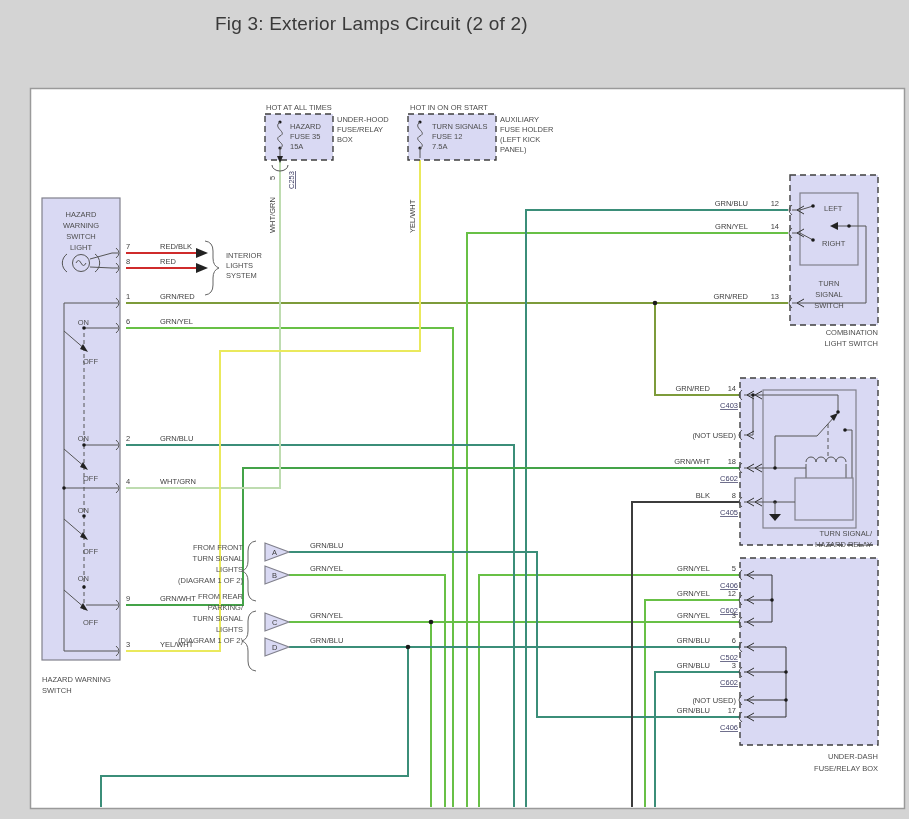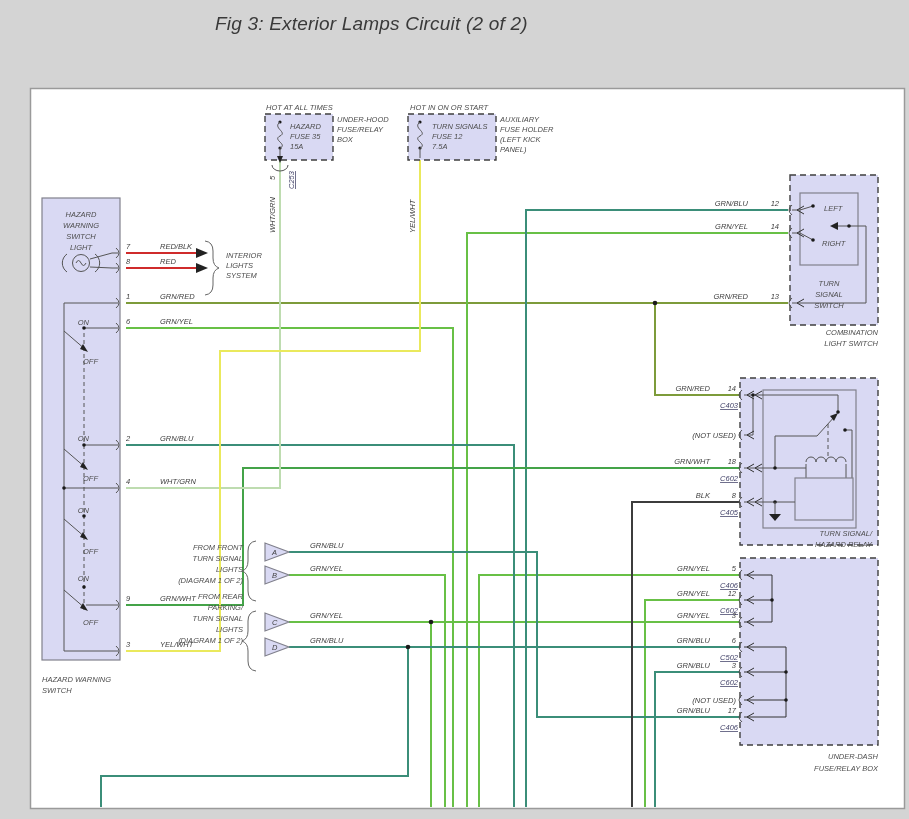--- a/index.html
+++ b/index.html
@@ -1,17 +1,17 @@
 <!DOCTYPE html>
 <html><head>
 <meta charset="utf-8">
 <style>
   html,body{margin:0;padding:0;background:#d4d4d4;width:909px;height:819px;overflow:hidden;
     font-family:"Liberation Sans",sans-serif;}
-  #stage{position:relative;width:909px;height:770px;font-style:italic;}
+  #stage{position:relative;width:909px;height:770px;}
   #title{position:absolute;left:215px;top:13px;font-size:19px;color:#3a3a3a;letter-spacing:.2px;}
   svg{position:absolute;left:0;top:0;}
   text{font-family:"Liberation Sans",sans-serif;font-size:7.5px;fill:#4d4d4d;}
   .lbl{fill:#3e3e3e;}
   .pin{fill:#3e3e3e;}
   .conn{fill:#3f3f66;text-decoration:underline;}
   .wire{fill:none;stroke-width:2;stroke-linecap:square;stroke-linejoin:miter;}
   .thin{fill:none;stroke:#555;stroke-width:1;}
   .dark{fill:none;stroke:#333;stroke-width:1;}
   .dashbox{stroke:#3f3f3f;stroke-width:1.4;stroke-dasharray:6 4;}

